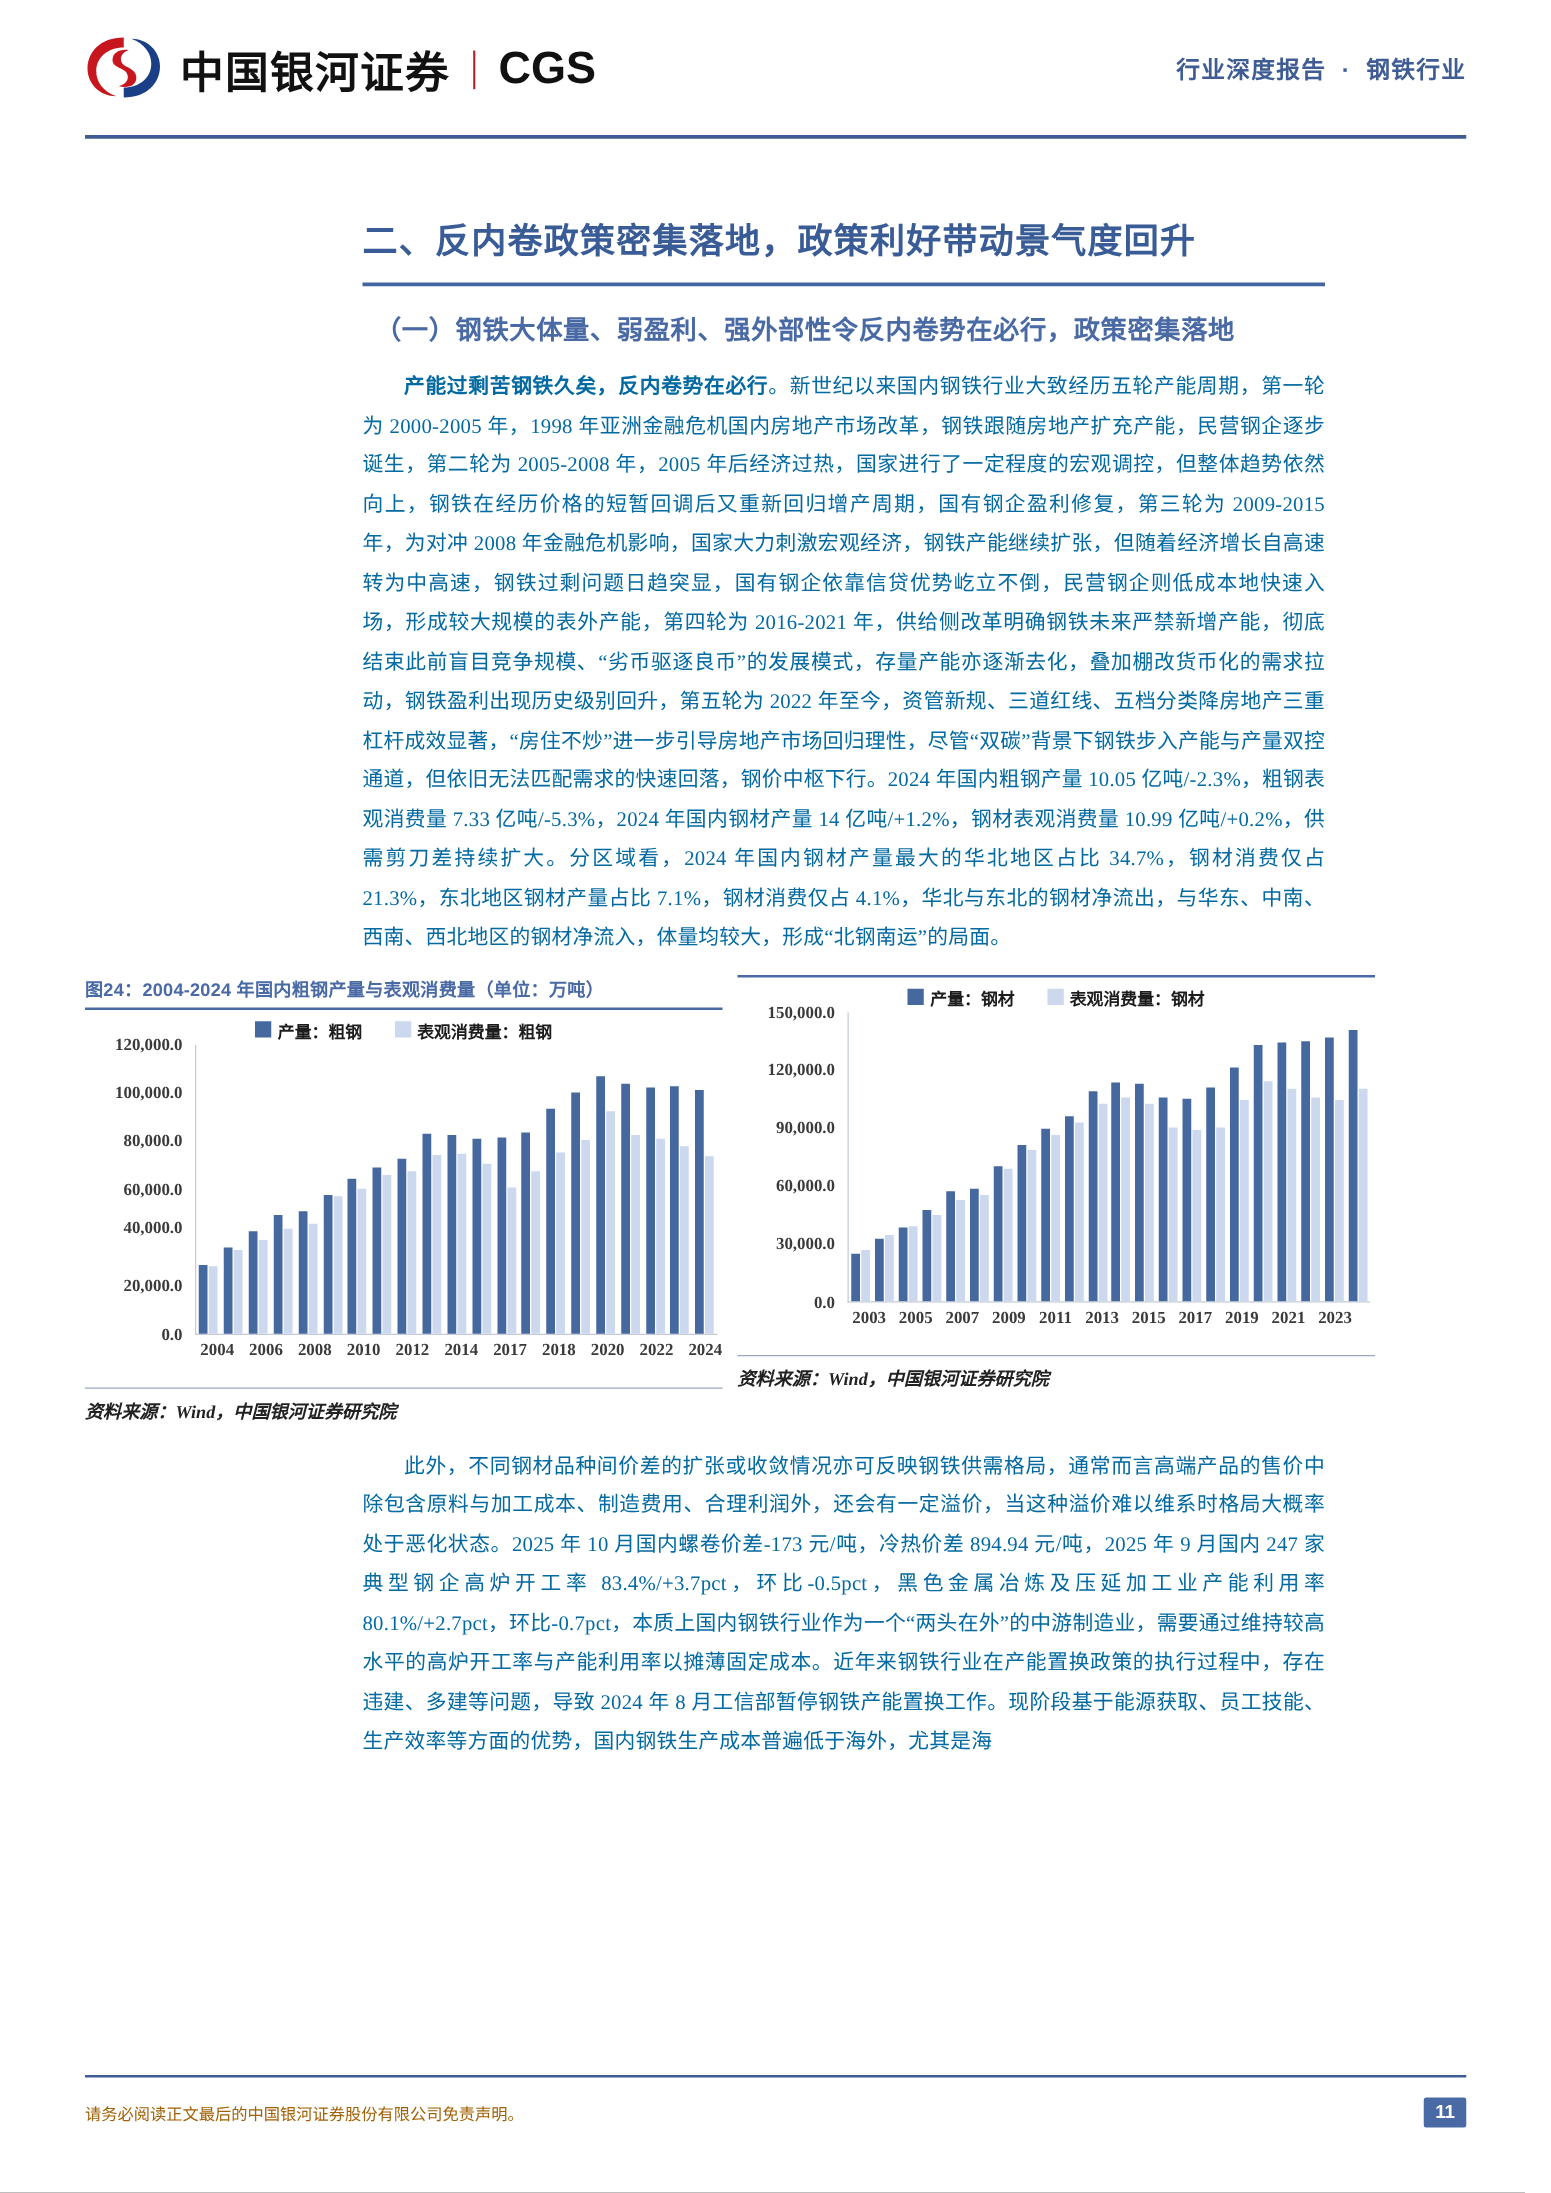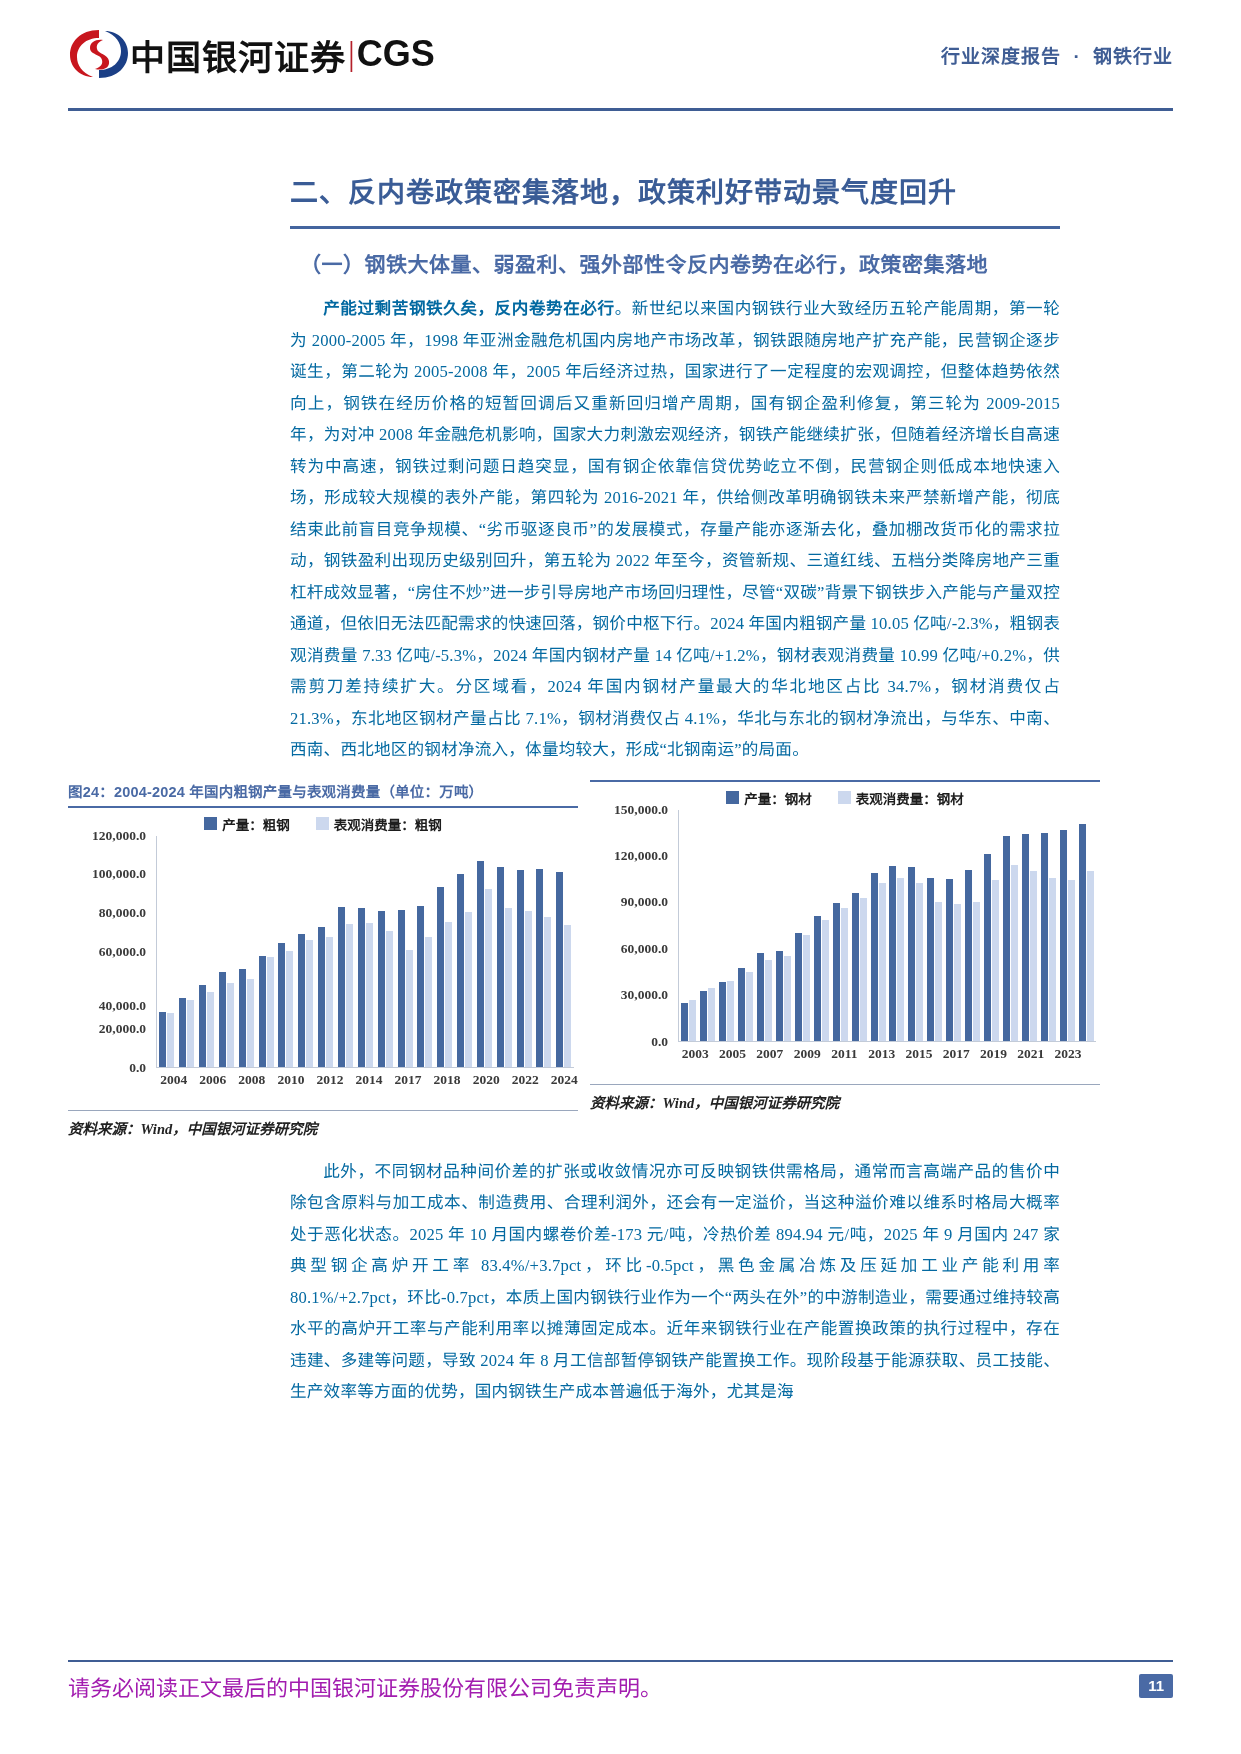--- a/index.html
+++ b/index.html
@@ -14,21 +14,21 @@
     position: relative;
     overflow: hidden;
   }
 
   
   .page-header {
     position: absolute; left: 0; right: 0; top: 0; height: 108px;
     display: flex; align-items: center; justify-content: space-between;
     padding: 0 68px;
   }
-  .brand { display: flex; align-items: center; }
+  .brand { display: flex; align-items: center; gap: 14px; }
   .brand-logo { width: 62px; height: 56px; flex: none; }
   .brand-name {
     font-family: "Liberation Sans", sans-serif;
     font-weight: bold; font-size: 35px; color: #111; letter-spacing: 1px;
     white-space: nowrap;
   }
   .brand-sep { color: #b4202a; font-weight: 400; font-size: 34px; padding: 0 2px;}
   .brand-cgs {
     font-family: "Liberation Sans", sans-serif;
     font-weight: bold; font-size: 36px; color: #111; letter-spacing: 0px;
@@ -138,21 +138,21 @@
   .footer-rule {
     position: absolute; left: 68px; right: 68px; bottom: 92px;
     height: 2px; background: #3f5d94;
   }
   .footer {
     position: absolute; left: 68px; right: 68px; bottom: 52px;
     display: flex; align-items: center; justify-content: space-between;
   }
   .footer-note {
     font-family: "Liberation Sans", sans-serif;
-    font-size: 22px; color: #a21caf;
+    font-size: 13px; color: #a16207;
   }
   .page-num {
     font-family: "Liberation Sans", sans-serif;
     font-size: 15px; color: #ffffff; font-weight: bold;
     background: #4a6aa5; padding: 3px 9px 4px; border-radius: 2px;
   }
 </style>
 </head>
 <body>
 
@@ -200,21 +200,21 @@
             </span>
             <span class="legend-item">
               <i class="legend-swatch" style="background:#ccd8ee"></i>
               <span>表观消费量：粗钢</span>
             </span>
           </div>
           <div class="plot-wrap">
             <div class="y-axis" id="y24">
                 <div class="y-tick" style="top: 232px;">0.0</div>
                 <div class="y-tick" style="top: 193.333px;">20,000.0</div>
-                <div class="y-tick" style="top: 170px;">40,000.0</div>
+                <div class="y-tick" style="top: 146px;">40,000.0</div>
                 <div class="y-tick" style="top: 116px;">60,000.0</div>
                 <div class="y-tick" style="top: 77.3333px;">80,000.0</div>
                 <div class="y-tick" style="top: 38.6667px;">100,000.0</div>
                 <div class="y-tick" style="top: 0px;">120,000.0</div>
               </div>
             <div class="plot" id="p24">
                 <div class="bar-group" title="2004">
                   <div class="bar prod" style="height: 54.6959px; background: rgb(69, 104, 159);"></div>
                   <div class="bar cons" style="height: 53.9787px; background: rgb(204, 216, 238);"></div>
                 </div>

